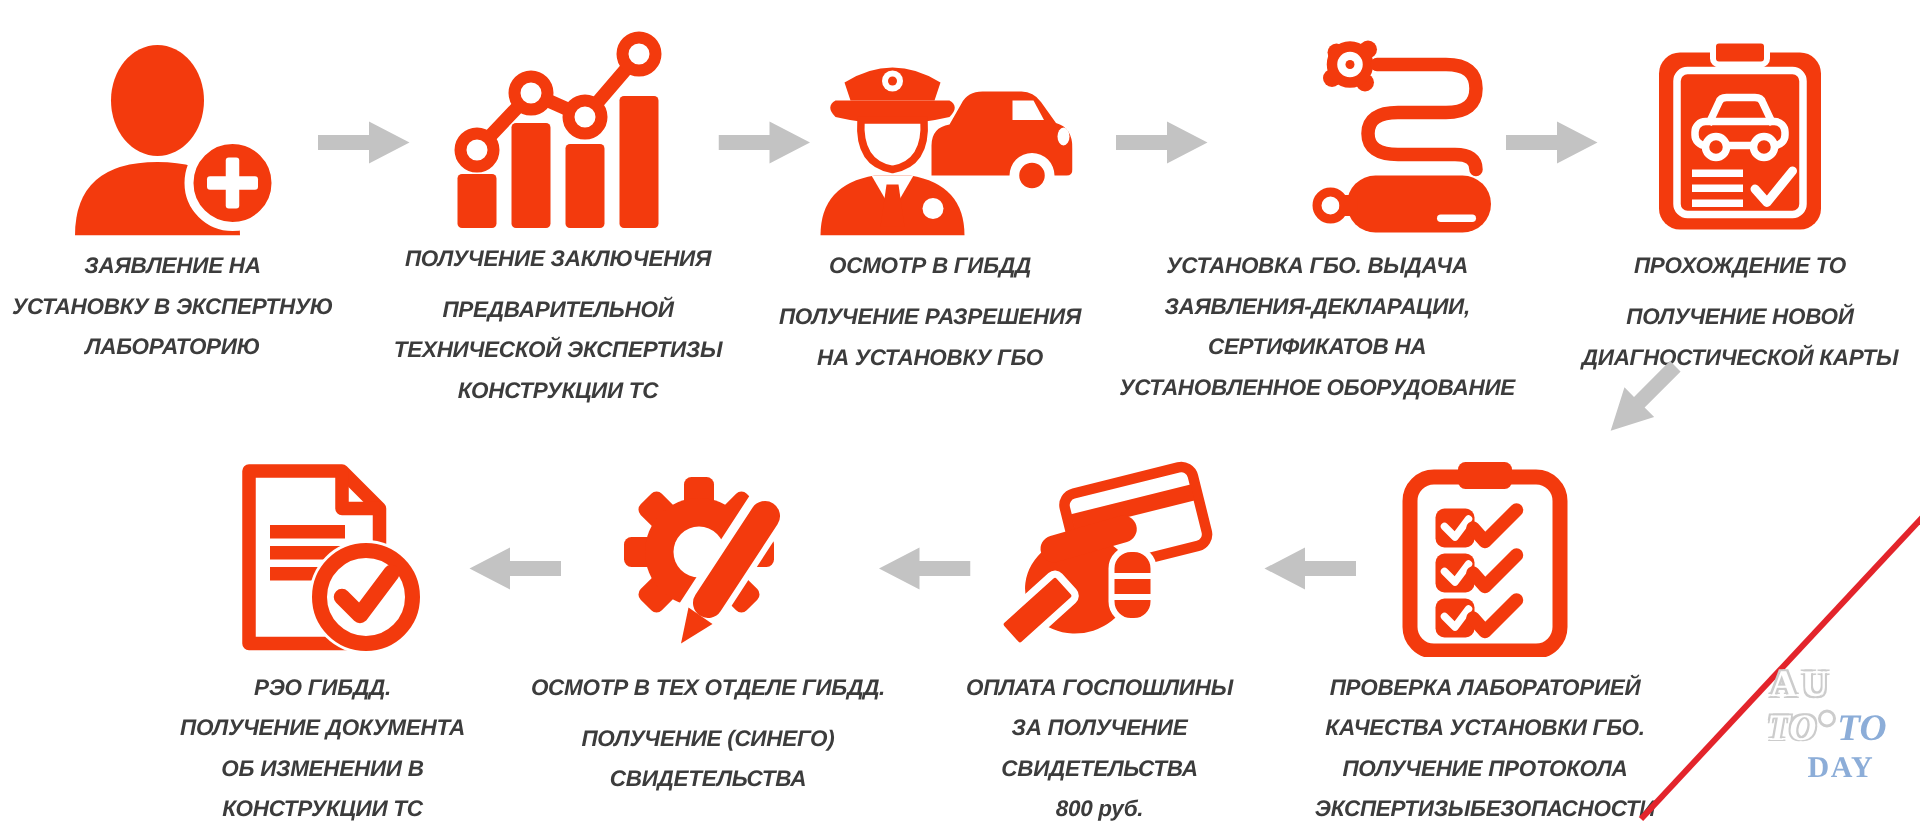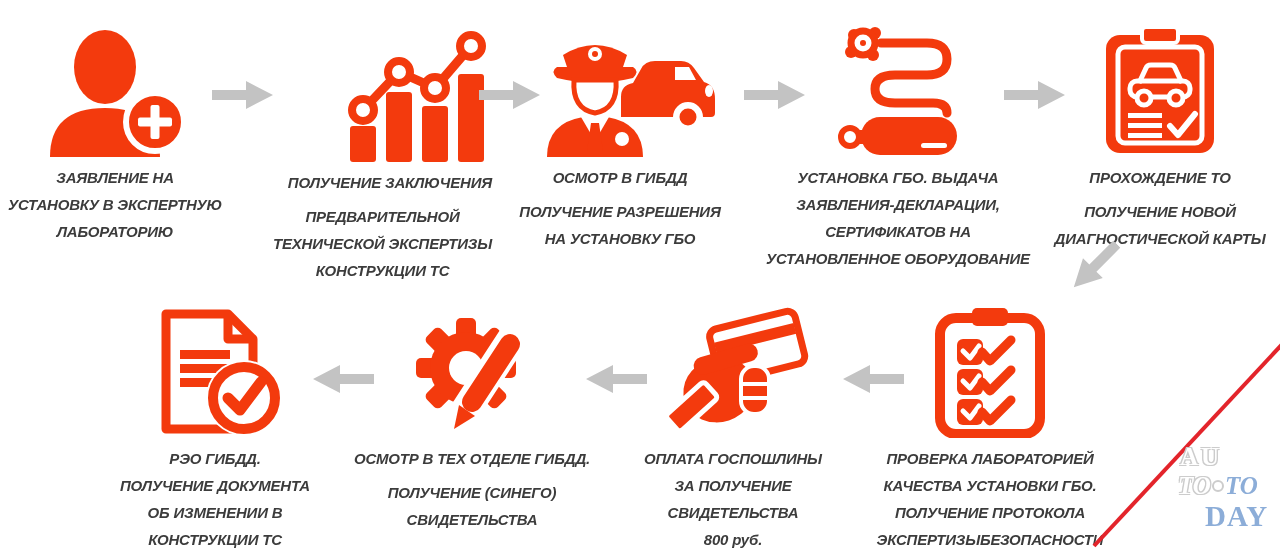--- a/index.html
+++ b/index.html
@@ -18,23 +18,23 @@
   .step{position:absolute;display:flex;flex-direction:column;align-items:center;font-style:italic;}
   .icon-wrap{display:flex;align-items:flex-end;justify-content:center;height:132px;color:var(--accent);}
   .step svg{display:block;}
   .label{
     margin-top:7px;text-align:center;white-space:pre-line;
     font-size:15px;font-weight:700;line-height:1.8;letter-spacing:-0.2px;
     color:var(--text);
   }
   .sublabel{}
   .s1{left:0px;top:25px;width:230px;}
-  .s2{left:252px;top:30px;width:240px;align-items:flex-end;}
+  .s2{left:252px;top:20px;width:240px;}
   .s3{left:488px;top:25px;width:264px;}
-  .s4{left:748px;top:25px;width:300px;}
+  .s4{left:710px;top:25px;width:300px;align-items:flex-end;}
   .s5{left:1040px;top:25px;width:240px;}
   .s6{left:858px;top:306px;width:264px;}
   .s7{left:618px;top:306px;width:230px;}
   .s8{left:337px;top:306px;width:270px;justify-content:flex-end;}
   .s9{left:100px;top:306px;width:230px;}
   .arrow{position:absolute;width:62px;height:32px;color:var(--arrow);}
   .arrow svg{display:block;width:100%;height:100%;}
   .a1{left:212px;top:79px;}
   .a2{left:479px;top:79px;}
   .a3{left:744px;top:79px;}
@@ -50,24 +50,24 @@
   .logo{
     position:absolute;left:1178px;top:444px;
     font-family:"Liberation Serif",serif;font-weight:700;line-height:1;
   }
   .outline-white{
     color:#fff;
     text-shadow:-1.3px -1.3px 0 var(--logo_outline),1.3px -1.3px 0 var(--logo_outline),
                 -1.3px 1.3px 0 var(--logo_outline),1.3px 1.3px 0 var(--logo_outline);
   }
   .logo-au{font-size:25px;letter-spacing:3px;margin-left:2px;}
-  .logo-l2{display:flex;align-items:center;margin-top:4px;font-size:25px;font-style:italic;}
+  .logo-l2{display:flex;align-items:flex-start;margin-top:4px;font-size:25px;font-style:italic;}
   .logo-dot{width:8px;height:8px;border:2px solid var(--logo_outline);border-radius:50%;background:#fff;margin:0 1px;}
   .logo-to-blue{color:var(--logo_blue);}
-  .logo-day{font-size:29px;color:var(--logo_blue);margin-top:4px;margin-left:27px;letter-spacing:1px;}
+  .logo-day{font-size:20px;color:var(--logo_blue);margin-top:4px;margin-left:27px;letter-spacing:1px;}
 </style>
 </head>
 <body>
 
 <div class="canvas">
 
   <div class="step s1">
     <div class="icon-wrap">
       <svg viewBox="0 0 160 132" width="160" height="132">
         <ellipse cx="70" cy="42" rx="31" ry="37" fill="currentColor"></ellipse>

